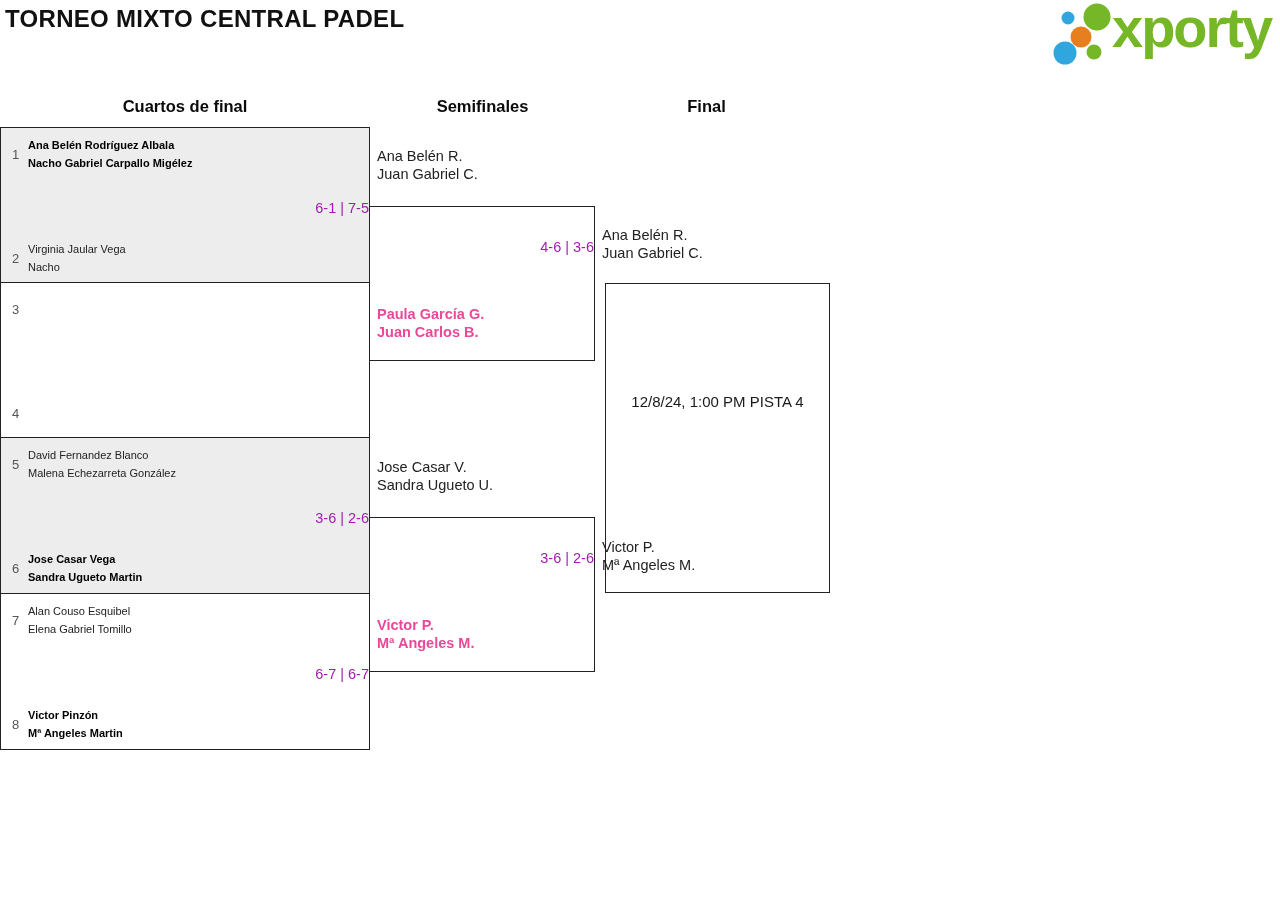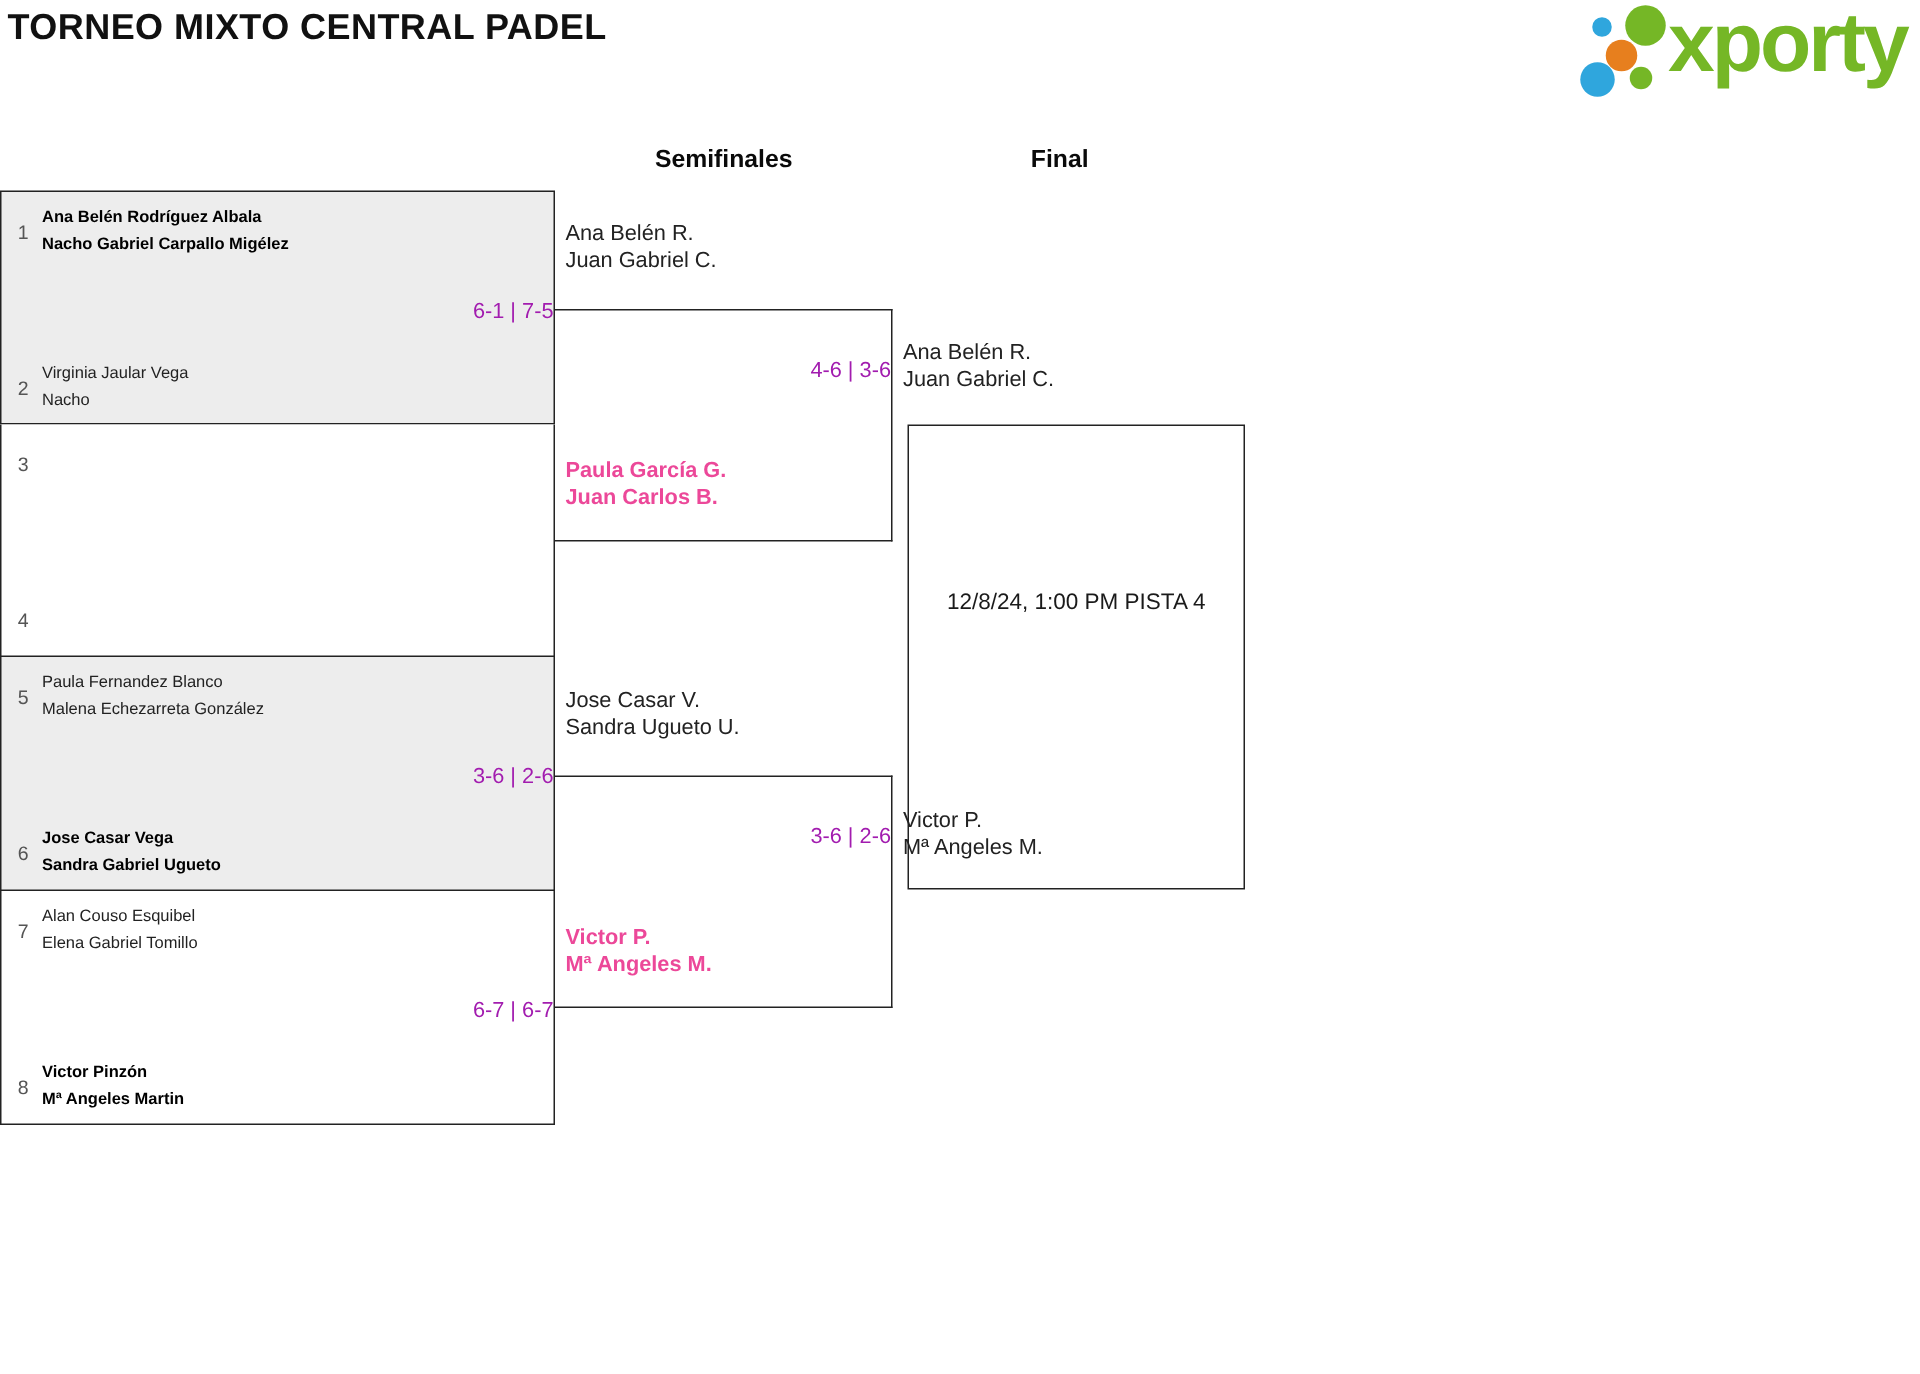--- a/index.html
+++ b/index.html
@@ -115,20 +115,21 @@
     <svg class="logo-dots" width="66" height="66" viewBox="0 0 66 66">
       <circle cx="18" cy="16" r="6.5" fill="#2fa6dd"></circle>
       <circle cx="47" cy="15" r="13.5" fill="#75b726"></circle>
       <circle cx="31" cy="35" r="10.5" fill="#e77f1e"></circle>
       <circle cx="15" cy="51" r="11.5" fill="#2fa6dd"></circle>
       <circle cx="44" cy="50" r="7.5" fill="#75b726"></circle>
     </svg>
     <span class="logo-text" style="color:#75b726;">xporty</span>
   </div>
 
+  <div class="round-label round-qf">Cuartos de final</div>
   <div class="round-label round-sf">Semifinales</div>
   <div class="round-label round-final">Final</div>
 
   <div class="match-box qf-box qf1 shaded">
     <div class="team-row row-top">
       <span class="seed">1</span>
       <div class="names winner">
         <div>Ana Belén Rodríguez Albala</div>
         <div>Nacho Gabriel Carpallo Migélez</div>
       </div>
@@ -158,30 +159,30 @@
         <div></div>
         <div></div>
       </div>
     </div>
   </div>
 
   <div class="match-box qf-box qf3 shaded">
     <div class="team-row row-top">
       <span class="seed">5</span>
       <div class="names">
-        <div>Paula Fernandez Blanco</div>
+        <div>David Fernandez Blanco</div>
         <div>Malena Echezarreta González</div>
       </div>
     </div>
     <div class="score-line qf-score">3-6 | 2-6</div>
     <div class="team-row row-bottom">
       <span class="seed">6</span>
       <div class="names winner">
         <div>Jose Casar Vega</div>
-        <div>Sandra Gabriel Ugueto</div>
+        <div>Sandra Ugueto Martin</div>
       </div>
     </div>
   </div>
 
   <div class="match-box qf-box qf4">
     <div class="team-row row-top">
       <span class="seed">7</span>
       <div class="names">
         <div>Alan Couso Esquibel</div>
         <div>Elena Gabriel Tomillo</div>

